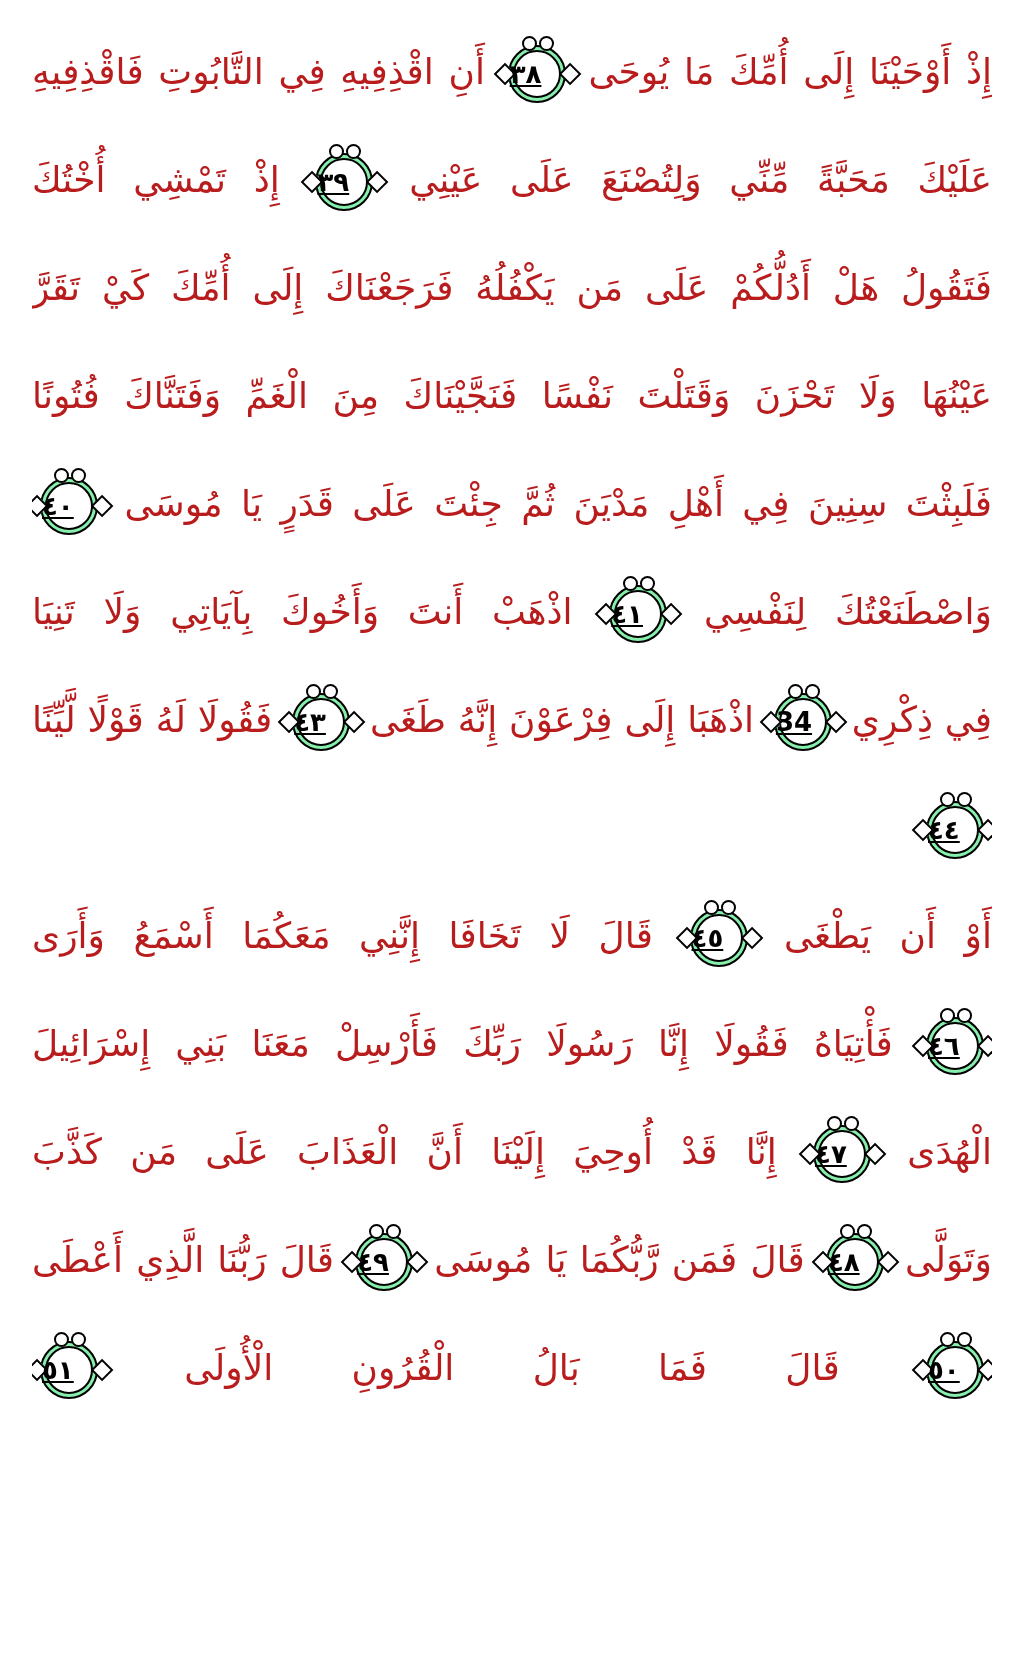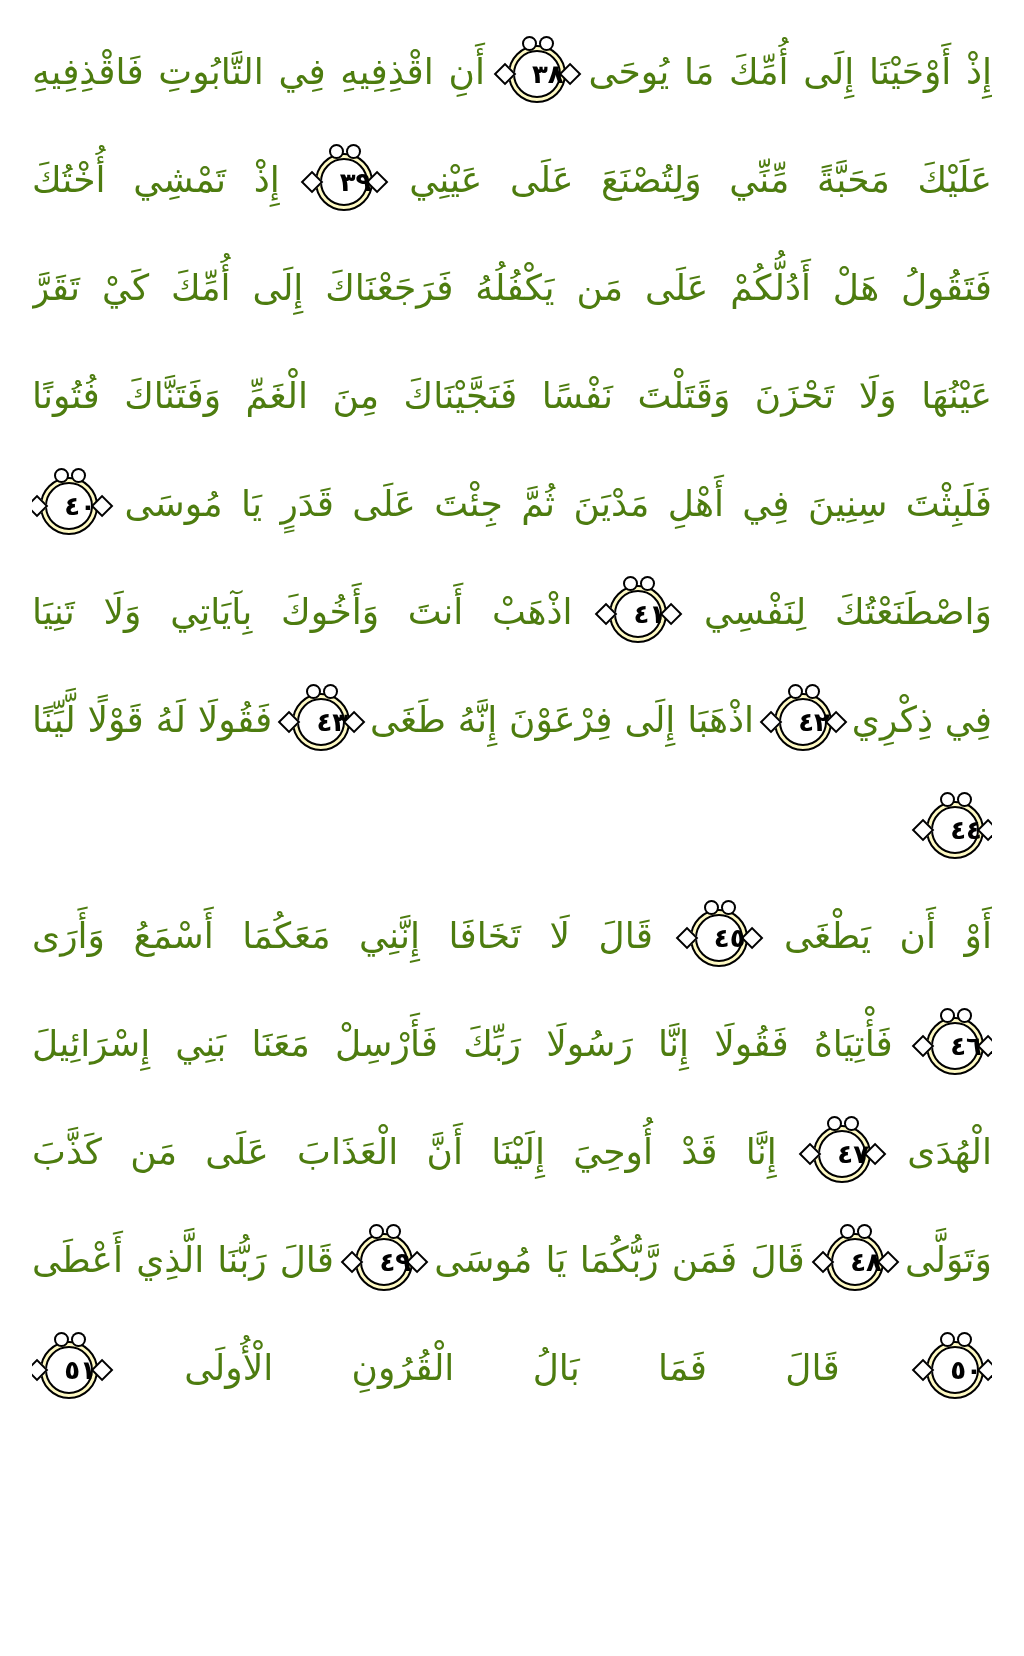--- a/index.html
+++ b/index.html
@@ -25,36 +25,37 @@
     line-height: 108px;
     font-size: 36px;
     font-weight: 500;
     white-space: normal;
     text-align: justify;
     text-align-last: justify;
     overflow: hidden;
   }
   .txt {
     display: inline;
-    color: #4d7c0f;
+    color: #b91c1c;
   }
   
   .ayah {
     position: relative;
     display: inline-flex;
     align-items: center;
-    justify-content: flex-start;
+    justify-content: flex-end;
     width: 54px;
     height: 54px;
     border: 2px solid #000;
     border-radius: 50%;
-    background: #fef9c3;
+    background: #86efac;
     vertical-align: middle;
     margin: 0 8px;
     box-sizing: content-box;
+    text-decoration: underline;
   }
   
   .ayah::before {
     content: "";
     position: absolute;
     top: -11px;
     left: 12px;
     width: 11px;
     height: 11px;
     background: #fff;
@@ -111,21 +112,21 @@
       <div class="line"><span class="txt">فَلَبِثْتَ سِنِينَ فِي أَهْلِ مَدْيَنَ ثُمَّ جِئْتَ عَلَى قَدَرٍ يَا مُوسَى</span> <span class="ayah">
           <span class="ring"></span>
           <span class="num">٤٠</span>
         </span> </div>
       <div class="line"><span class="txt">وَاصْطَنَعْتُكَ لِنَفْسِي</span> <span class="ayah">
           <span class="ring"></span>
           <span class="num">٤١</span>
         </span> <span class="txt">اذْهَبْ أَنتَ وَأَخُوكَ بِآيَاتِي وَلَا تَنِيَا</span> </div>
       <div class="line"><span class="txt">فِي ذِكْرِي</span> <span class="ayah">
           <span class="ring"></span>
-          <span class="num">٤٢</span>
+          <span class="num">34</span>
         </span> <span class="txt">اذْهَبَا إِلَى فِرْعَوْنَ إِنَّهُ طَغَى</span> <span class="ayah">
           <span class="ring"></span>
           <span class="num">٤٣</span>
         </span> <span class="txt">فَقُولَا لَهُ قَوْلًا لَّيِّنًا</span> </div>
       <div class="line"> <span class="ayah">
           <span class="ring"></span>
           <span class="num">٤٤</span>
         </span>  </div>
       <div class="line"><span class="txt">أَوْ أَن يَطْغَى</span> <span class="ayah">
           <span class="ring"></span>

